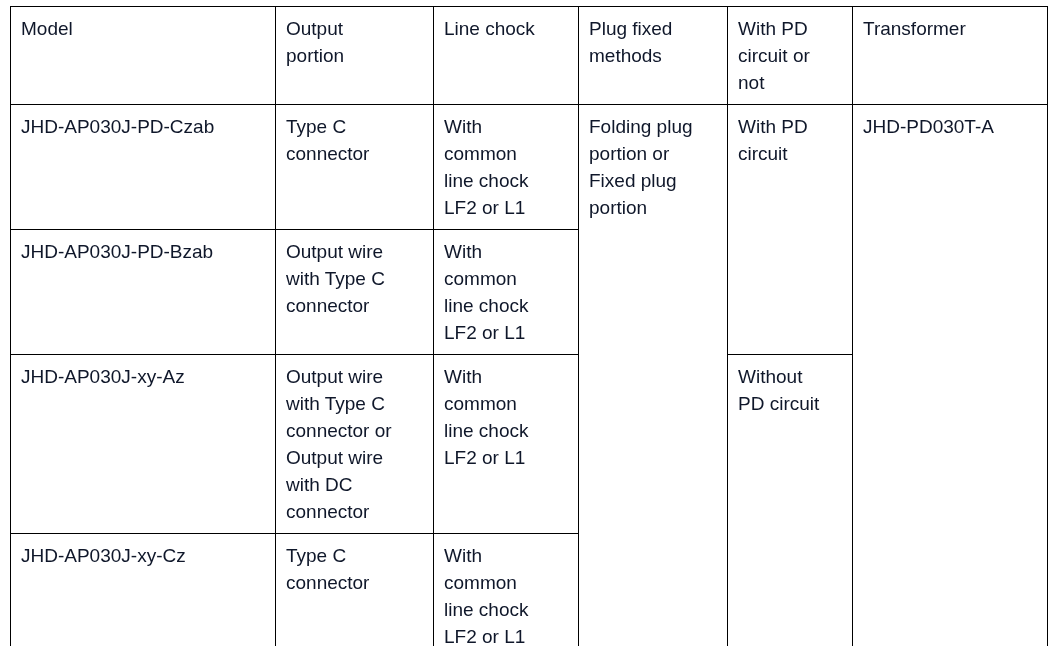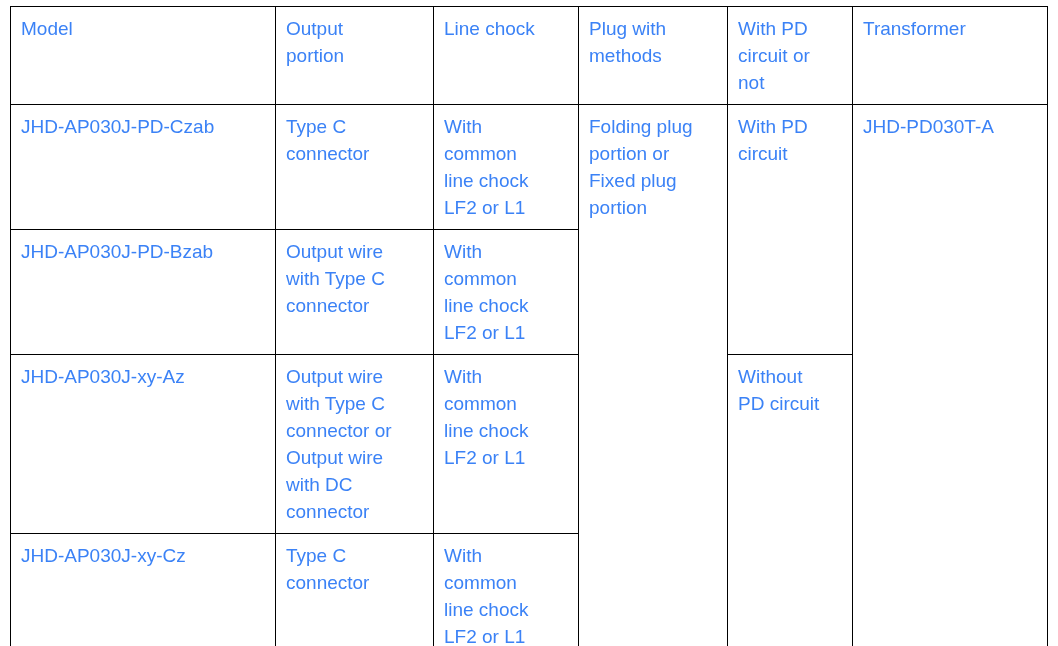--- a/index.html
+++ b/index.html
@@ -29,21 +29,21 @@
     table-layout: fixed;
     background: #ffffff;
   }
   table.spec-table td {
     border: 1px solid #000000;
     vertical-align: top;
     padding: 8px 0 8px 10px;
     font-size: 19px;
     line-height: 27px;
     font-family: "Liberation Sans", sans-serif;
-    color: #3b82f6;
+    color: #0f172a;
     font-weight: normal;
     text-align: left;
     word-wrap: break-word;
   }
   table.spec-table tr.last-row td {
     border-bottom: 2px solid #000000;
   }
   
   col.c-model        { width: 265px; }
   col.c-output       { width: 158px; }
@@ -69,21 +69,21 @@
       <col class="c-pd">
       <col class="c-transformer">
     </colgroup>
     <tbody>
 
       <tr>
         <td class="cell-h">Model</td>
         <td class="cell-h">Output
 portion</td>
         <td class="cell-h">Line chock</td>
-        <td class="cell-h">Plug with
+        <td class="cell-h">Plug fixed
 methods</td>
         <td class="cell-h">With PD
 circuit or
 not</td>
         <td class="cell-h">Transformer</td>
       </tr>
 
       <tr>
         <td class="cell-b">JHD-AP030J-PD-Czab</td>
         <td class="cell-b">Type C

